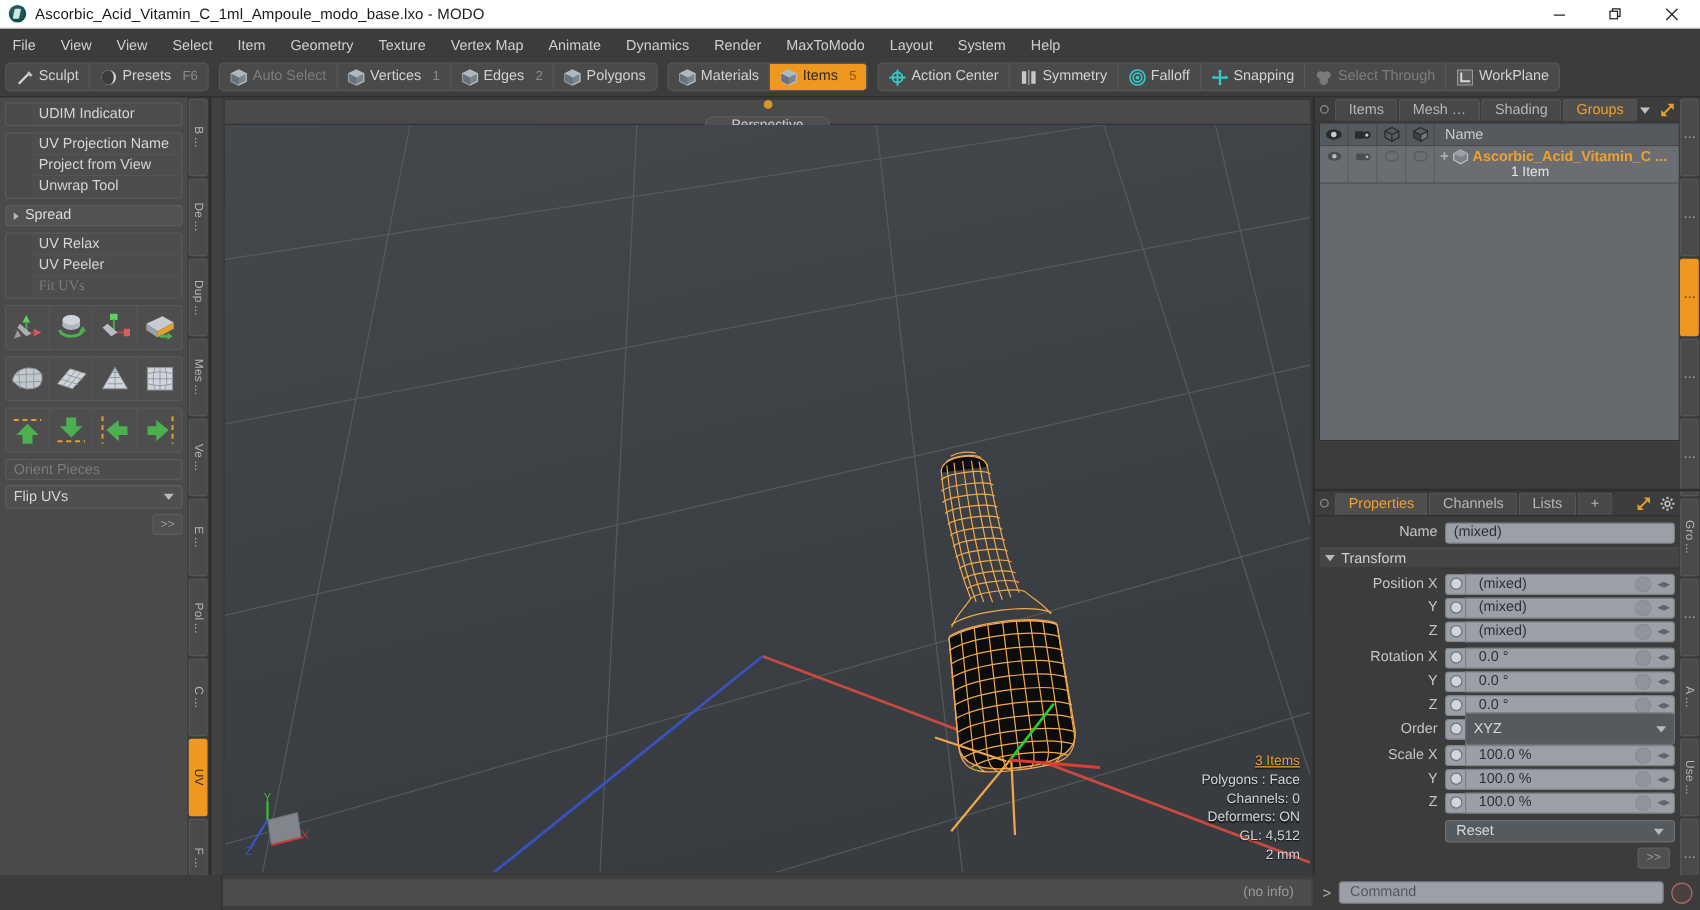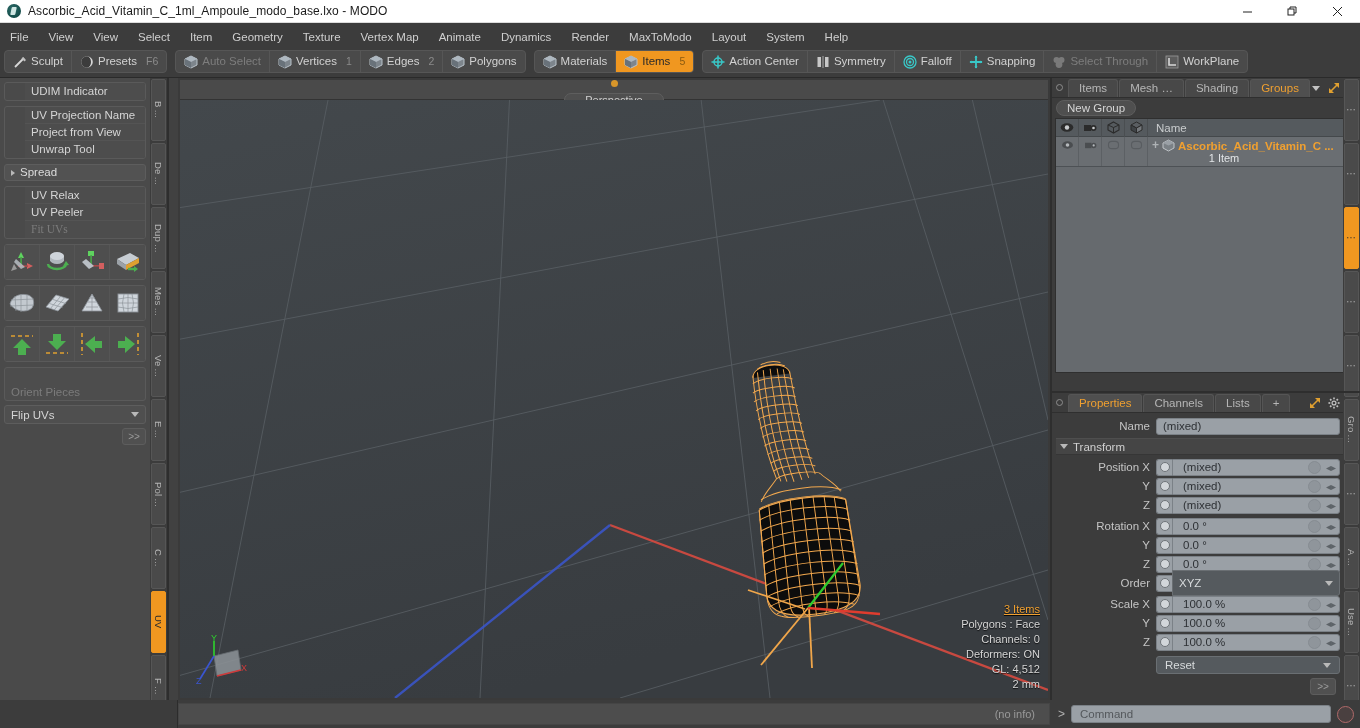--- a/index.html
+++ b/index.html
@@ -92,21 +92,21 @@
                background:#4a4a4a; border:1px solid #5a5a5a; border-radius:3px; margin-bottom:5px; overflow:hidden;}
   .icon-cell { height:34px; display:flex;align-items:center;justify-content:center;
                border-right:1px solid #555; background:#4e4e4e;}
   .icon-cell:last-child{border-right:none;}
 
   .lp-dd {
     height:19px; background:#4f4f4f; border:1px solid #5d5d5d; border-radius:3px;
     display:flex;align-items:center;justify-content:space-between;padding:0 6px;
     color:#d5d5d5; font-size:11.5px; margin-bottom:4px;
   }
-  .lp-dim-label{ height:17px;line-height:17px;padding:16px 6px;color:#7b7b7b;font-size:11.5px;
+  .lp-dim-label{ height:17px;line-height:17px;padding:0 6px;color:#7b7b7b;font-size:11.5px;
                  background:#4d4d4d;border:1px solid #5a5a5a;border-radius:3px;margin-bottom:4px;}
   .lp-more { display:flex; justify-content:flex-end; }
   .btn-more { width:24px;height:17px;background:#505050;border:1px solid #5d5d5d;border-radius:3px;
               color:#9a9a9a;font-size:10px;text-align:center;line-height:15px;}
 
   
   .vstrip {
     position:absolute; width:17px; background:#3c3c3c; display:flex; flex-direction:column; padding:1px;
   }
   .vtab {
@@ -789,23 +789,20 @@
               </svg>
             </span>
             <span style="color: rgb(194, 194, 194); font-size: 11px; display: inline-flex;">
               <svg width="8" height="11" viewBox="0 0 8 11">
                 <polygon points="1,1 7,5.5 1,10" fill="#c2c2c2"></polygon>
               </svg>
             </span>
           </div>
         </div>
 
-      <div class="newgroup-bar">
-        <div class="newgroup-btn">New Group</div>
-      </div>
 
       <div class="listbox">
         <div class="list-head">
           <div class="lh-cell">
             <svg width="14" height="11" viewBox="0 0 14 11">
                 <ellipse cx="7" cy="5.5" rx="6.3" ry="4.2" fill="#2b2b2b"></ellipse>
                 <circle cx="7" cy="5.5" r="2.2" fill="#c9ccce"></circle>
               </svg>
           </div>
           <div class="lh-cell">

